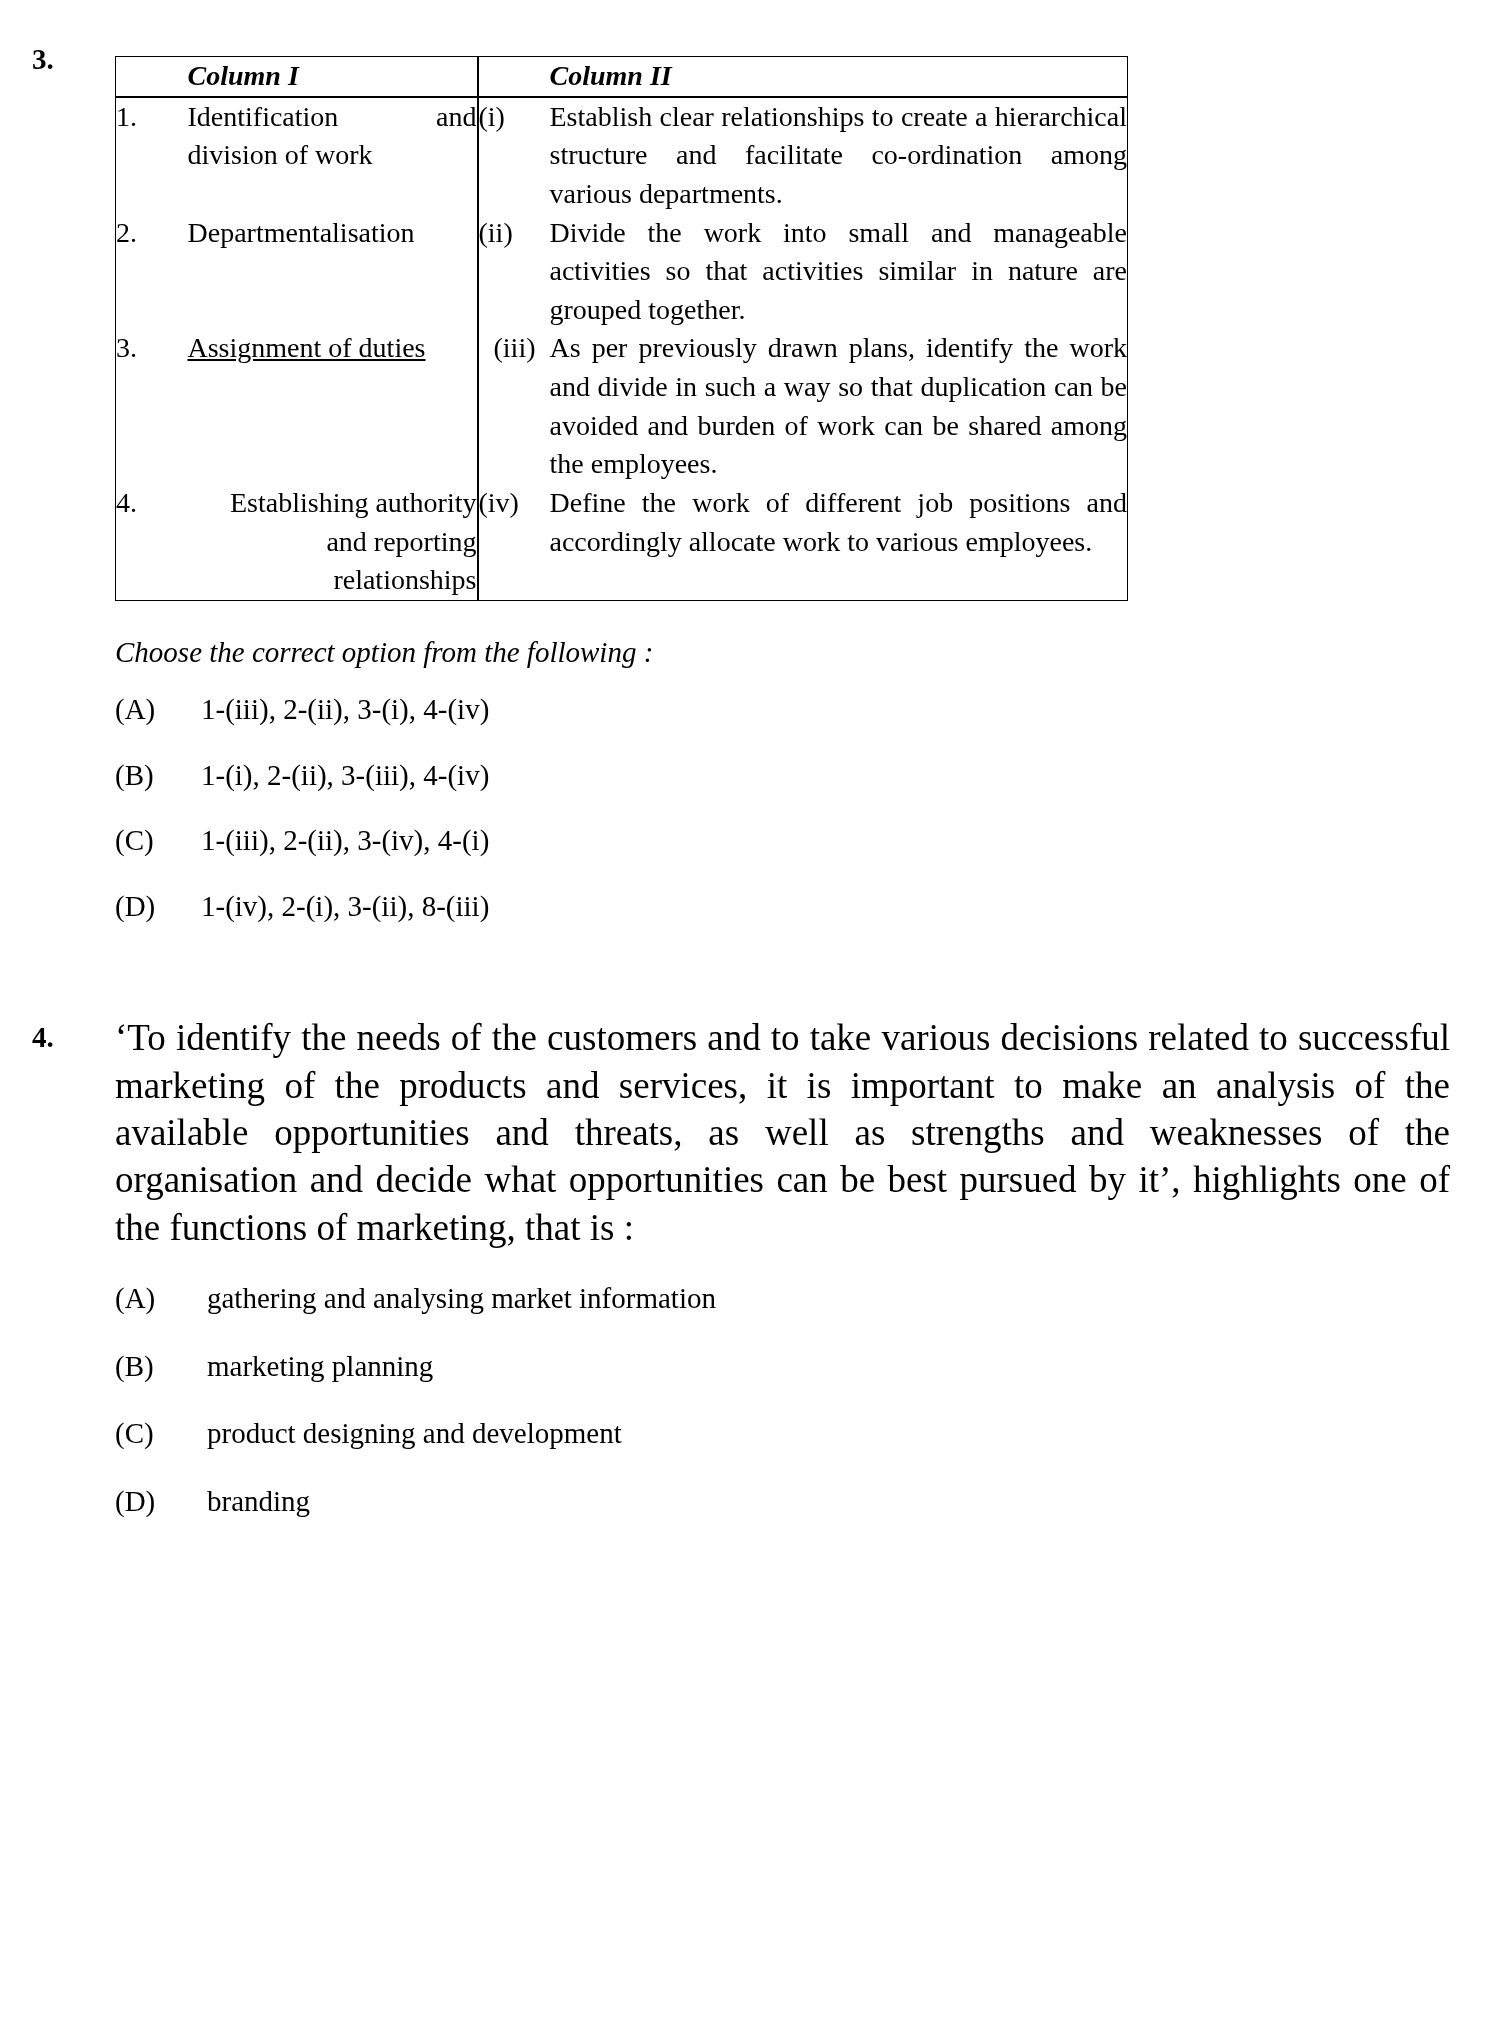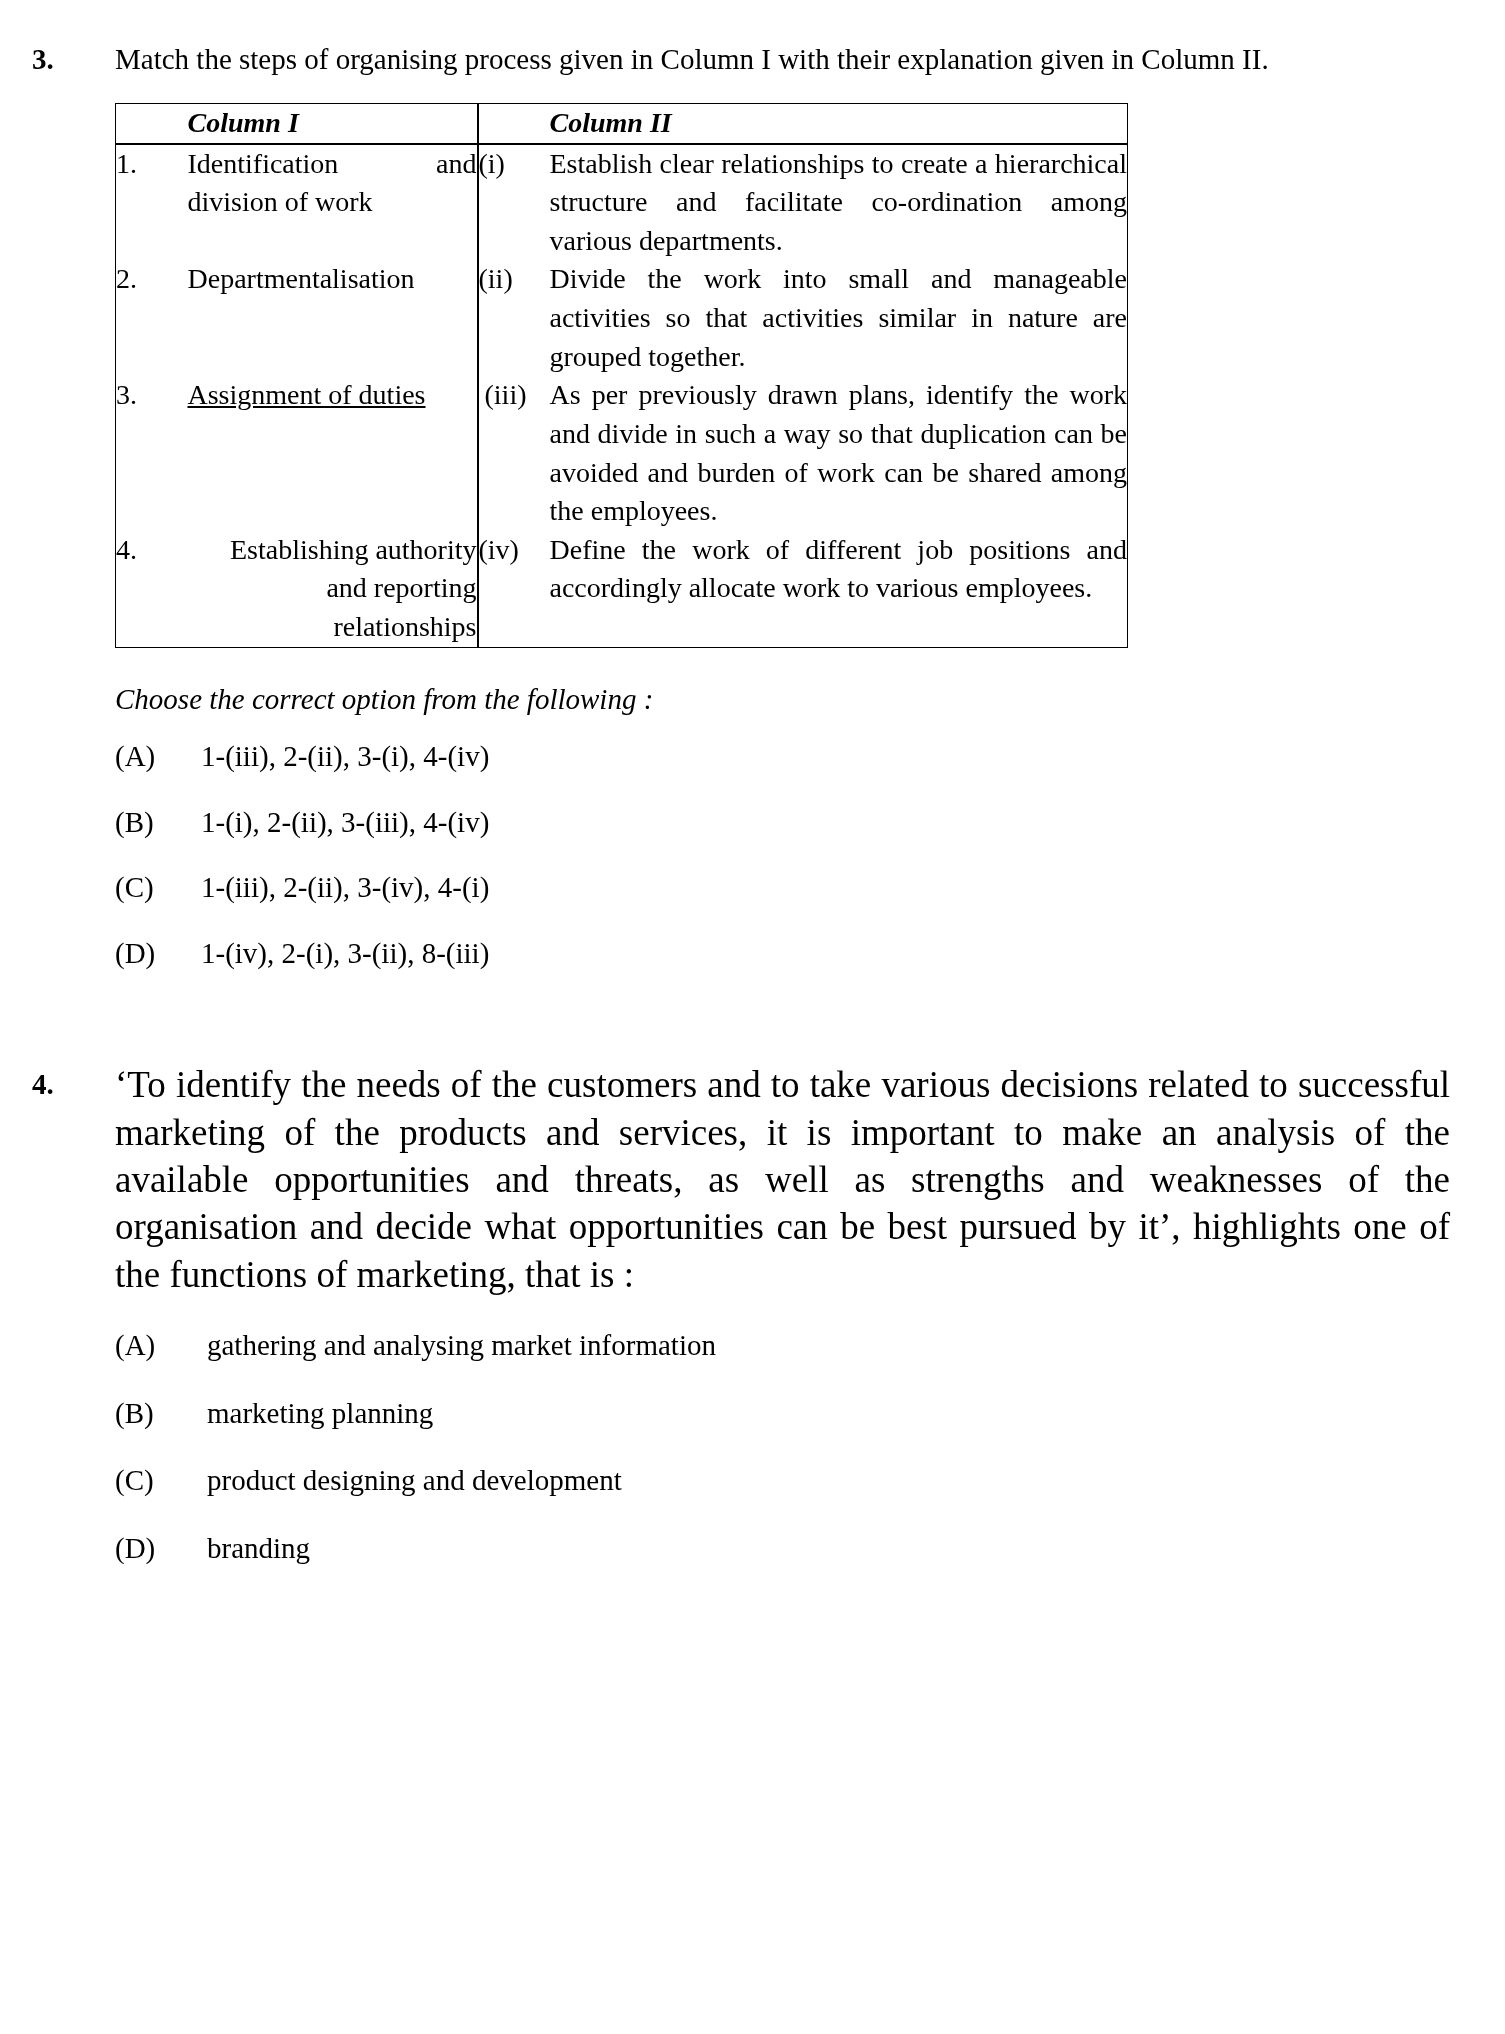--- a/index.html
+++ b/index.html
@@ -96,21 +96,21 @@
     text-align: left;
     padding-left: 14px;
     padding-top: 10px;
   }
   td.rom {
     text-align: left;
     padding-left: 10px;
     padding-top: 10px;
     white-space: nowrap;
   }
-  td.rom.indent-narrow { padding-left: 6px; }
+  td.rom.indent-narrow { padding-left: 15px; }
   td.txt {
     padding-top: 10px;
     padding-right: 14px;
     padding-left: 2px;
     text-align: justify;
     text-justify: inter-word;
   }
   td.txt-left {
     padding-top: 10px;
     padding-right: 10px;
@@ -150,21 +150,20 @@
   .gap-between-questions { height: 64px; }
 </style>
 </head>
 <body>
 
 <div class="page">
 
   <div class="question" style="margin-top:36px;">
     <div class="q-num">3.</div>
     <div class="q-body">
-      <div class="q-stem">Match the steps of organising process given in Column I with their explanation given in Column II.</div>
 
       <div class="match-table-wrap">
         <table class="match">
           <colgroup>
             <col class="c-num">
               <col class="c-txt1">
               <col class="c-rom">
               <col class="c-txt2">
           </colgroup>
           <thead>

